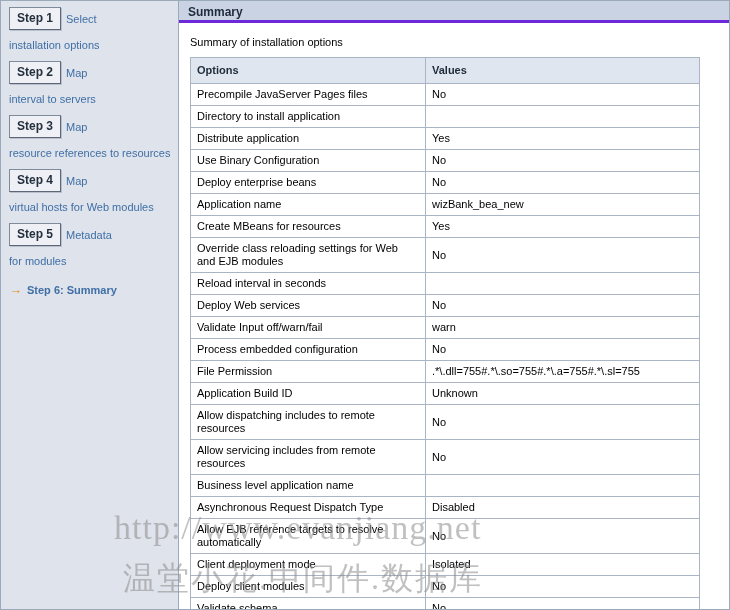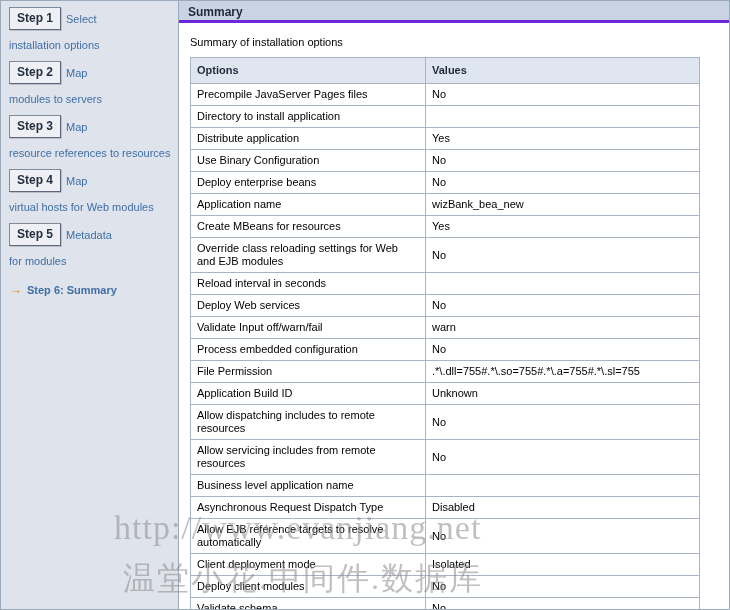--- a/index.html
+++ b/index.html
@@ -171,21 +171,21 @@
 
   <div class="wizard">
 
     <div class="step-row">
       <span class="step-btn">Step 1</span><span class="step-title">Select</span>
       <span class="step-sub">installation options</span>
     </div>
 
     <div class="step-row">
       <span class="step-btn">Step 2</span><span class="step-title">Map</span>
-      <span class="step-sub">modules to servers</span>
+      <span class="step-sub">interval to servers</span>
     </div>
 
     <div class="step-row">
       <span class="step-btn">Step 3</span><span class="step-title">Map</span>
       <span class="step-sub">resource references to resources</span>
     </div>
 
     <div class="step-row">
       <span class="step-btn">Step 4</span><span class="step-title">Map</span>
       <span class="step-sub">virtual hosts for Web modules</span>

